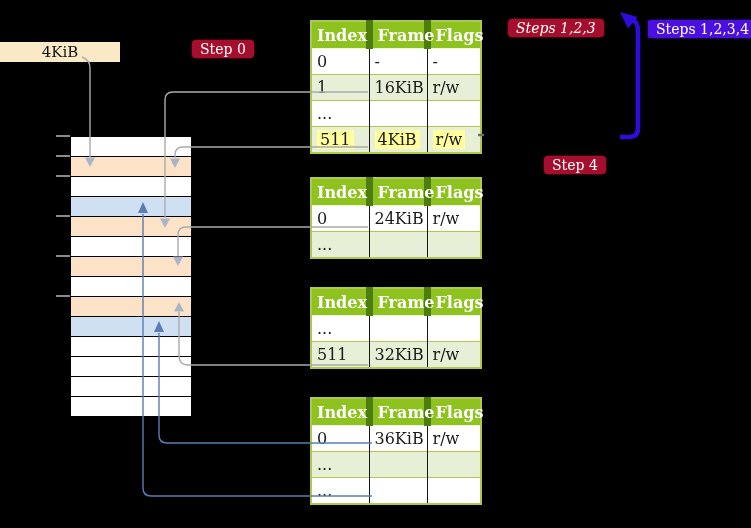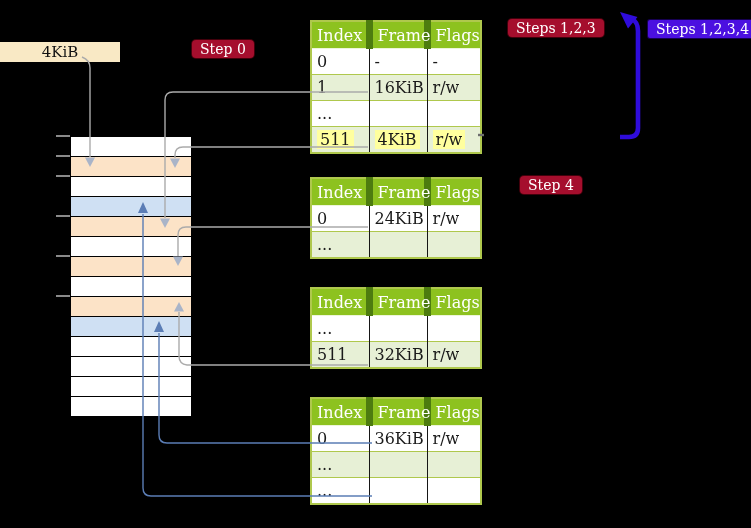--- a/index.html
+++ b/index.html
@@ -22,23 +22,23 @@
   .badge{
     position:absolute;
     background:var(--badge-red);
     color:#fff;font-size:14px;line-height:16px;
     padding:1px 8px;border-radius:4px;
     white-space:nowrap;
     box-shadow:0 0 0 1px rgba(120,0,20,.55);
   }
   .badge.blue{background:var(--badge-blue);box-shadow:0 0 0 1px rgba(40,0,150,.55);border-radius:2px;}
   .badge.b-step0{left:192px;top:40px;text-align:right;}
-  .badge.b-steps123{left:508px;top:19px;}
+  .badge.b-steps123{left:508px;top:19px;font-style:italic;}
   .badge.b-steps1234{left:648px;top:20px;}
-  .badge.b-step4{left:520px;top:156px;margin-top:20px;}
+  .badge.b-step4{left:544px;top:156px;}
 
   
   .strip{
     position:absolute;left:70px;top:136px;width:120px;
     border:1px solid #000;border-top:none;
   }
   .mrow{height:19px;border-top:1px solid #000;}
   .m-white{background:var(--memory-white);}
   .m-peach{background:var(--memory-peach);}
   .m-blue{background:var(--memory-blue);}
@@ -54,21 +54,21 @@
     border-collapse:collapse;table-layout:fixed;
     background:#fff;
     border:2px solid var(--table-border-olive);
     font-size:16px;
   }
   table.ptable col.c1{width:58px;}
   table.ptable col.c2{width:58px;}
   table.ptable col.c3{width:54px;}
   table.ptable th{
     background:var(--table-header-green);
-    color:#fff;font-weight:normal;text-align:center;
+    color:#fff;font-weight:bold;text-align:center;
     height:24px;padding:1px 5px;
     border-bottom:1px solid #edf5da;
   }
   table.ptable th + th{border-left:7px solid #4d7c0f;}
   table.ptable td{
     height:25px;padding:0 5px;color:#1a1a1a;
     border-top:1px solid var(--table-border-olive);
     white-space:nowrap;overflow:hidden;
   }
   table.ptable td + td{border-left:1px solid #161616;}

